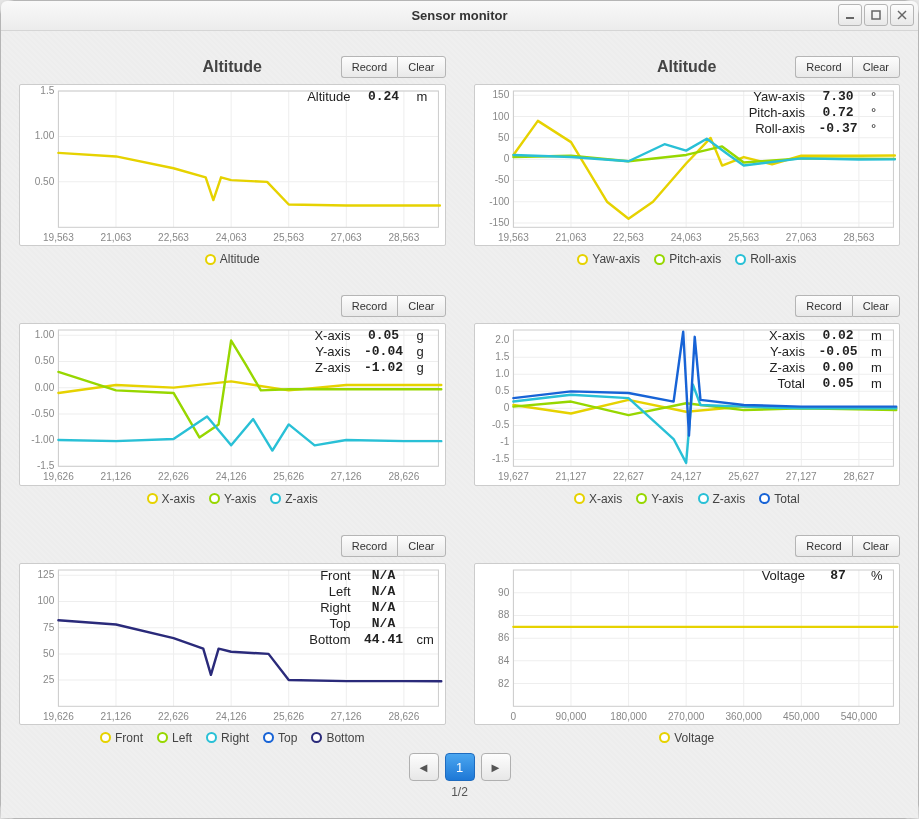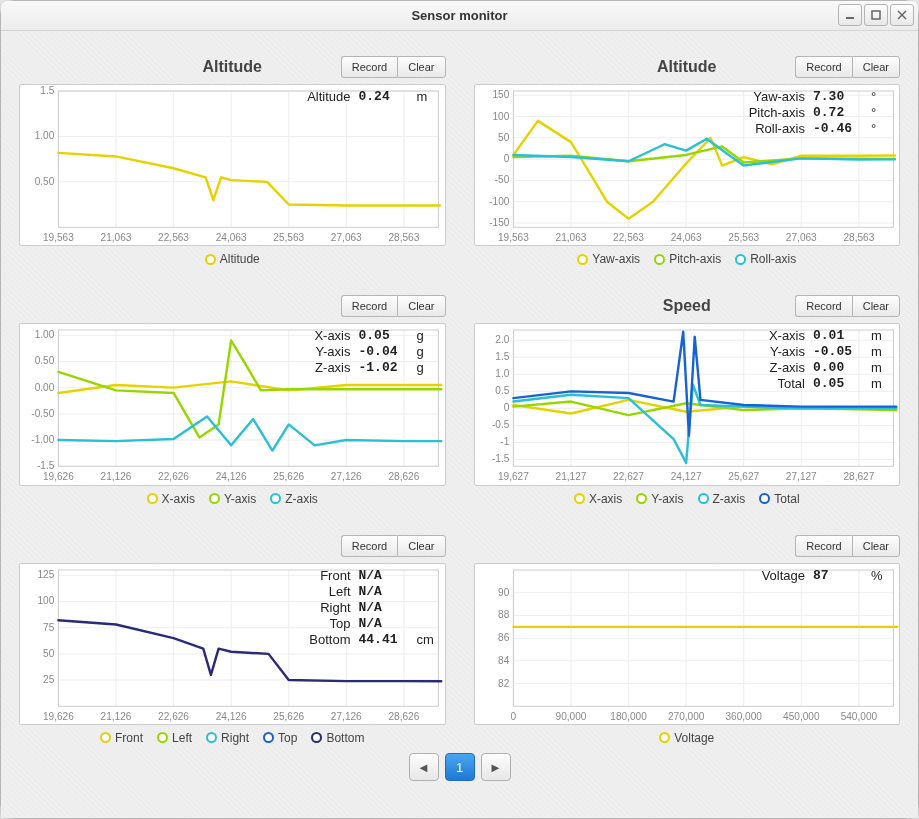--- a/index.html
+++ b/index.html
@@ -53,21 +53,21 @@
   .chart-box {
     flex: 1; background: #fff; border: 1px solid #ccc; border-radius: 2px;
     position: relative; overflow: hidden;
   }
   .readouts {
     position: absolute; top: 4px; right: 8px; text-align: right;
     font-size: 13px; font-family: "Courier New", monospace; color: #222; z-index: 3;
   }
   .readouts .row { display: flex; gap: 8px; justify-content: flex-end; line-height: 16px;}
   .readouts .label { font-family: Arial,sans-serif; font-size: 13px; }
-  .readouts .val { font-weight: bold; min-width: 50px; text-align: left; }
+  .readouts .val { font-weight: bold; min-width: 50px; text-align: center; }
   .readouts .unit { font-family: Arial,sans-serif; font-size: 13px; min-width: 20px; text-align: left;}
   svg.plot { position: absolute; inset: 0; width: 100%; height: 100%; }
   .legend {
     display: flex; gap: 14px; justify-content: center; align-items: center;
     font-size: 12px; color: #444; padding-top: 6px; flex-wrap: wrap;
   }
   .legend .item { display: flex; align-items: center; gap: 4px; }
   .dot {
     width: 11px; height: 11px; border-radius: 50%; border: 2px solid; background: #fff;
     display: inline-block;
@@ -221,21 +221,21 @@
                 <span class="val">7.30</span>
                 <span class="unit">°</span>
               </div>
               <div class="row">
                 <span class="label">Pitch-axis</span>
                 <span class="val">0.72</span>
                 <span class="unit">°</span>
               </div>
               <div class="row">
                 <span class="label">Roll-axis</span>
-                <span class="val">-0.46</span>
+                <span class="val">-0.37</span>
                 <span class="unit">°</span>
               </div>
             </div>
         </div>
         <div class="legend">
             <span class="item">
               <span class="dot c-yellow"></span>
               <span>Yaw-axis</span>
             </span>
             <span class="item">
@@ -318,21 +318,20 @@
             </span>
             <span class="item">
               <span class="dot c-cyan"></span>
               <span>Z-axis</span>
             </span>
           </div>
       </div>
 
       <div class="panel">
         <div class="panel-head">
-          <div class="panel-title">Speed</div>
           <div class="panel-btns">
             <button class="small-btn">Record</button>
             <button class="small-btn">Clear</button>
           </div>
         </div>
         <div class="chart-box">
           <svg class="plot" viewBox="0 0 420 160" preserveAspectRatio="none">
               <line class="grid-line" x1="38" x2="414" y1="135.2" y2="135.2"></line>
               <text class="axis-text" x="34" y="138.2" text-anchor="end">-1.5</text>
               <line class="grid-line" x1="38" x2="414" y1="118.19999999999999" y2="118.19999999999999"></line>
@@ -365,21 +364,21 @@
               <text class="axis-text" x="379.8181818181818" y="156" text-anchor="middle">28,627</text>
               <rect x="38" y="6" width="376" height="136" fill="none" class="axis-line"></rect>
               <path d="M38.0,80.8 L95.0,89.3 L151.9,75.7 L208.9,87.6 L265.9,82.5 L322.8,84.2 L416.8,83.9 " fill="none" stroke="#e6d200" stroke-width="2.4" stroke-linejoin="round" stroke-linecap="round"></path>
               <path d="M38.0,82.5 L95.0,77.4 L151.9,91.0 L208.9,79.1 L265.9,85.9 L322.8,84.2 L416.8,85.9 " fill="none" stroke="#97d700" stroke-width="2.4" stroke-linejoin="round" stroke-linecap="round"></path>
               <path d="M38.0,77.4 L95.0,70.6 L151.9,74.0 L196.5,114.8 L208.9,138.6 L215.5,60.4 L223.1,80.8 L265.9,82.5 L322.8,84.2 L416.8,84.2 " fill="none" stroke="#29c0d6" stroke-width="2.4" stroke-linejoin="round" stroke-linecap="round"></path>
               <path d="M38.0,74.0 L95.0,67.2 L151.9,68.9 L196.5,77.4 L206.0,7.7 L211.7,111.4 L217.4,12.8 L223.1,75.7 L265.9,80.8 L322.8,82.5 L416.8,82.5 " fill="none" stroke="#1763d6" stroke-width="2.4" stroke-linejoin="round" stroke-linecap="round"></path>
             </svg>
           <div class="readouts">
               <div class="row">
                 <span class="label">X-axis</span>
-                <span class="val">0.01</span>
+                <span class="val">0.02</span>
                 <span class="unit">m</span>
               </div>
               <div class="row">
                 <span class="label">Y-axis</span>
                 <span class="val">-0.05</span>
                 <span class="unit">m</span>
               </div>
               <div class="row">
                 <span class="label">Z-axis</span>
                 <span class="val">0.00</span>
@@ -556,14 +555,15 @@
 
     <div class="pager">
       <div class="pg-btn">
           <span>◄</span>
         </div>
       <div class="pg-btn active">1</div>
       <div class="pg-btn">
           <span>►</span>
         </div>
     </div>
+    <div class="pager-label">1/2</div>
   </div>
 </div>
 
 </body></html>

